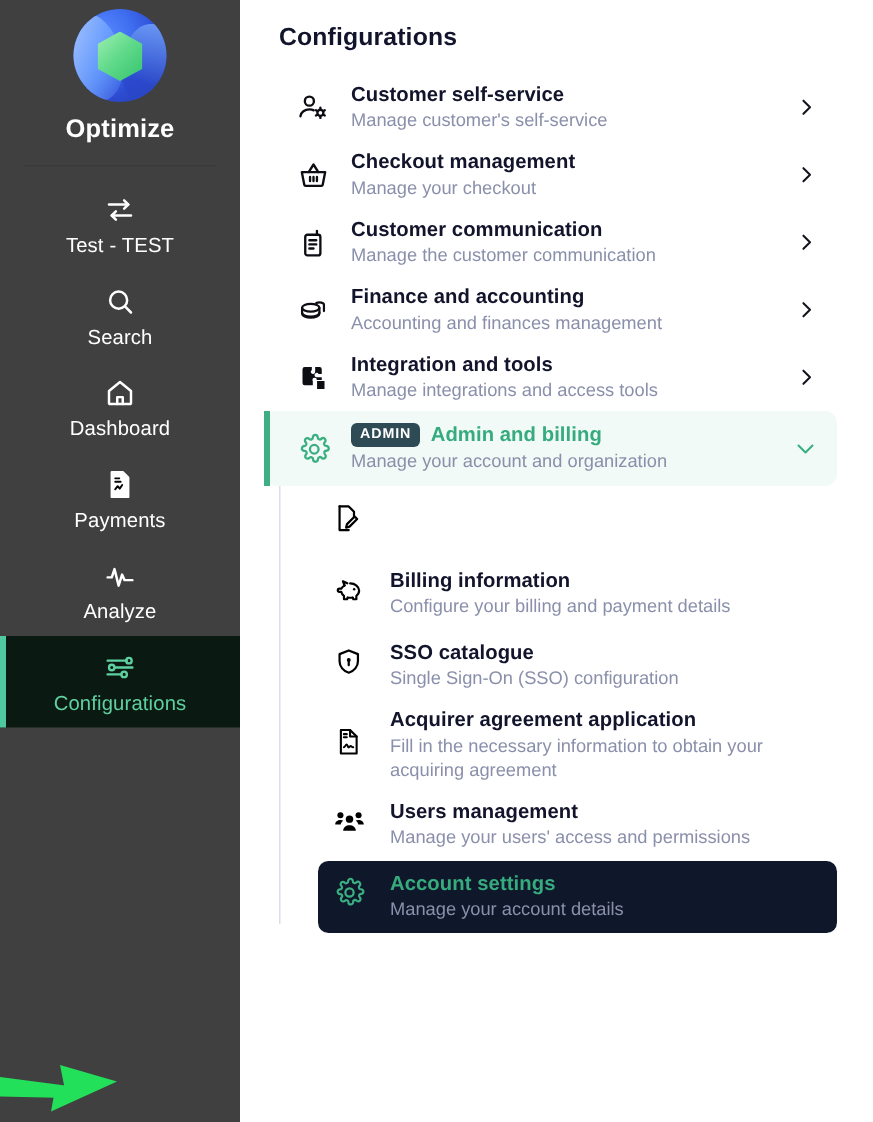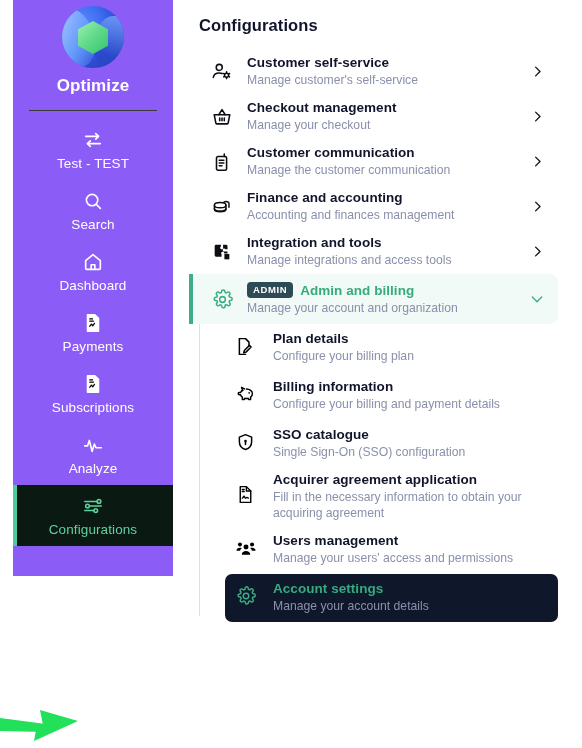--- a/index.html
+++ b/index.html
@@ -6,26 +6,25 @@
   html, body {
     width: 582px; height: 748px;
     font-family: "Liberation Sans", sans-serif;
     background: #ffffff;
     overflow: hidden;
   }
   .app { display: flex; width: 582px; height: 748px; }
 
   
   .sidebar {
-    width: 160px; height: 576px;
-    background: #8b5cf6;
+    width: 160px; height: 748px;
+    background: #404040;
     flex: 0 0 160px;
     position: relative;
     overflow: hidden;
-    margin-left: 13px;
   }
   .brand { padding-top: 6px; text-align: center; }
   .logo {
     width: 62px; height: 62px; margin: 0 auto;
     border-radius: 50%;
     background:
       radial-gradient(circle at 28% 30%, #5b8bff 0%, #3f6ff0 35%, #2f4fd8 60%, #21379f 100%);
     position: relative;
     overflow: hidden;
   }
@@ -220,31 +219,20 @@
           <svg width="22" height="22" viewBox="0 0 24 24" fill="none" stroke="#ffffff" stroke-width="1.7" stroke-linejoin="round" stroke-linecap="round">
             <path d="M6 3h8l4 4v14H6z" fill="#ffffff" stroke="#ffffff"></path>
             <path d="M8.5 15.5l1.8-2.3 1.5 1.8 1.8-2.6" stroke="#040404" stroke-width="1.4" fill="none"></path>
             <path d="M8.5 7.5h3" stroke="#040404" stroke-width="1.3"></path>
             <path d="M8.5 10h4" stroke="#040404" stroke-width="1.3"></path>
           </svg>
         </span>
         <span class="nav-label">Payments</span>
       </div>
 
-      <div class="nav-item">
-        <span class="nav-icon">
-          <svg width="22" height="22" viewBox="0 0 24 24" fill="none" stroke="#ffffff" stroke-width="1.7" stroke-linejoin="round" stroke-linecap="round">
-            <path d="M6 3h8l4 4v14H6z" fill="#ffffff" stroke="#ffffff"></path>
-            <path d="M8.5 15.5l1.8-2.3 1.5 1.8 1.8-2.6" stroke="#040404" stroke-width="1.4" fill="none"></path>
-            <path d="M8.5 7.5h3" stroke="#040404" stroke-width="1.3"></path>
-            <path d="M8.5 10h4" stroke="#040404" stroke-width="1.3"></path>
-          </svg>
-        </span>
-        <span class="nav-label">Subscriptions</span>
-      </div>
 
       <div class="nav-item">
         <span class="nav-icon">
           <svg width="22" height="22" viewBox="0 0 24 24" fill="none" stroke="#ffffff" stroke-width="1.8" stroke-linecap="round" stroke-linejoin="round">
             <path d="M3 13h3l2-6 3 12 2.5-8 1.8 4H21"></path>
           </svg>
         </span>
         <span class="nav-label">Analyze</span>
       </div>
 
@@ -391,24 +379,20 @@
       <div class="subwrap">
 
         <div class="subrow">
           <span class="r-icon">
             <svg width="21" height="21" viewBox="0 0 24 24" fill="none" stroke="currentColor" stroke-width="1.7" stroke-linecap="round" stroke-linejoin="round">
               <path d="M5 3h7l4 4v4.2"></path>
                 <path d="M5 3v18h7"></path>
               <path d="M18.4 12.6 12.6 18.4l-2.6.7.7-2.6 5.8-5.8z"></path>
             </svg>
           </span>
-          <span class="r-text">
-            <span class="r-title" style="display:block">Plan details</span>
-            <span class="r-sub" style="display:block">Configure your billing plan</span>
-          </span>
         </div>
 
         <div class="subrow">
           <span class="r-icon">
             <svg width="22" height="22" viewBox="0 0 24 24" fill="none" stroke="currentColor" stroke-width="1.6" stroke-linecap="round" stroke-linejoin="round">
               <path d="M12.5 6.5c3.6 0 6.5 2.3 6.5 5.2 0 1.5-.8 2.9-2 3.8V18h-2.2l-.5-1.3c-.6.15-1.2.22-1.8.22s-1.2-.07-1.8-.22L10.2 18H8v-2.5c-1-.7-1.7-1.7-1.95-2.8H4.7a1.2 1.2 0 0 1 0-2.4h1.4c.45-1 1.3-1.85 2.4-2.4"></path>
               <path d="M8.4 8.1 7.2 4.9l3.2 1.5"></path>
               <circle cx="15.4" cy="10.8" r=".9" fill="currentColor" stroke="none"></circle>
             </svg>
           </span>

